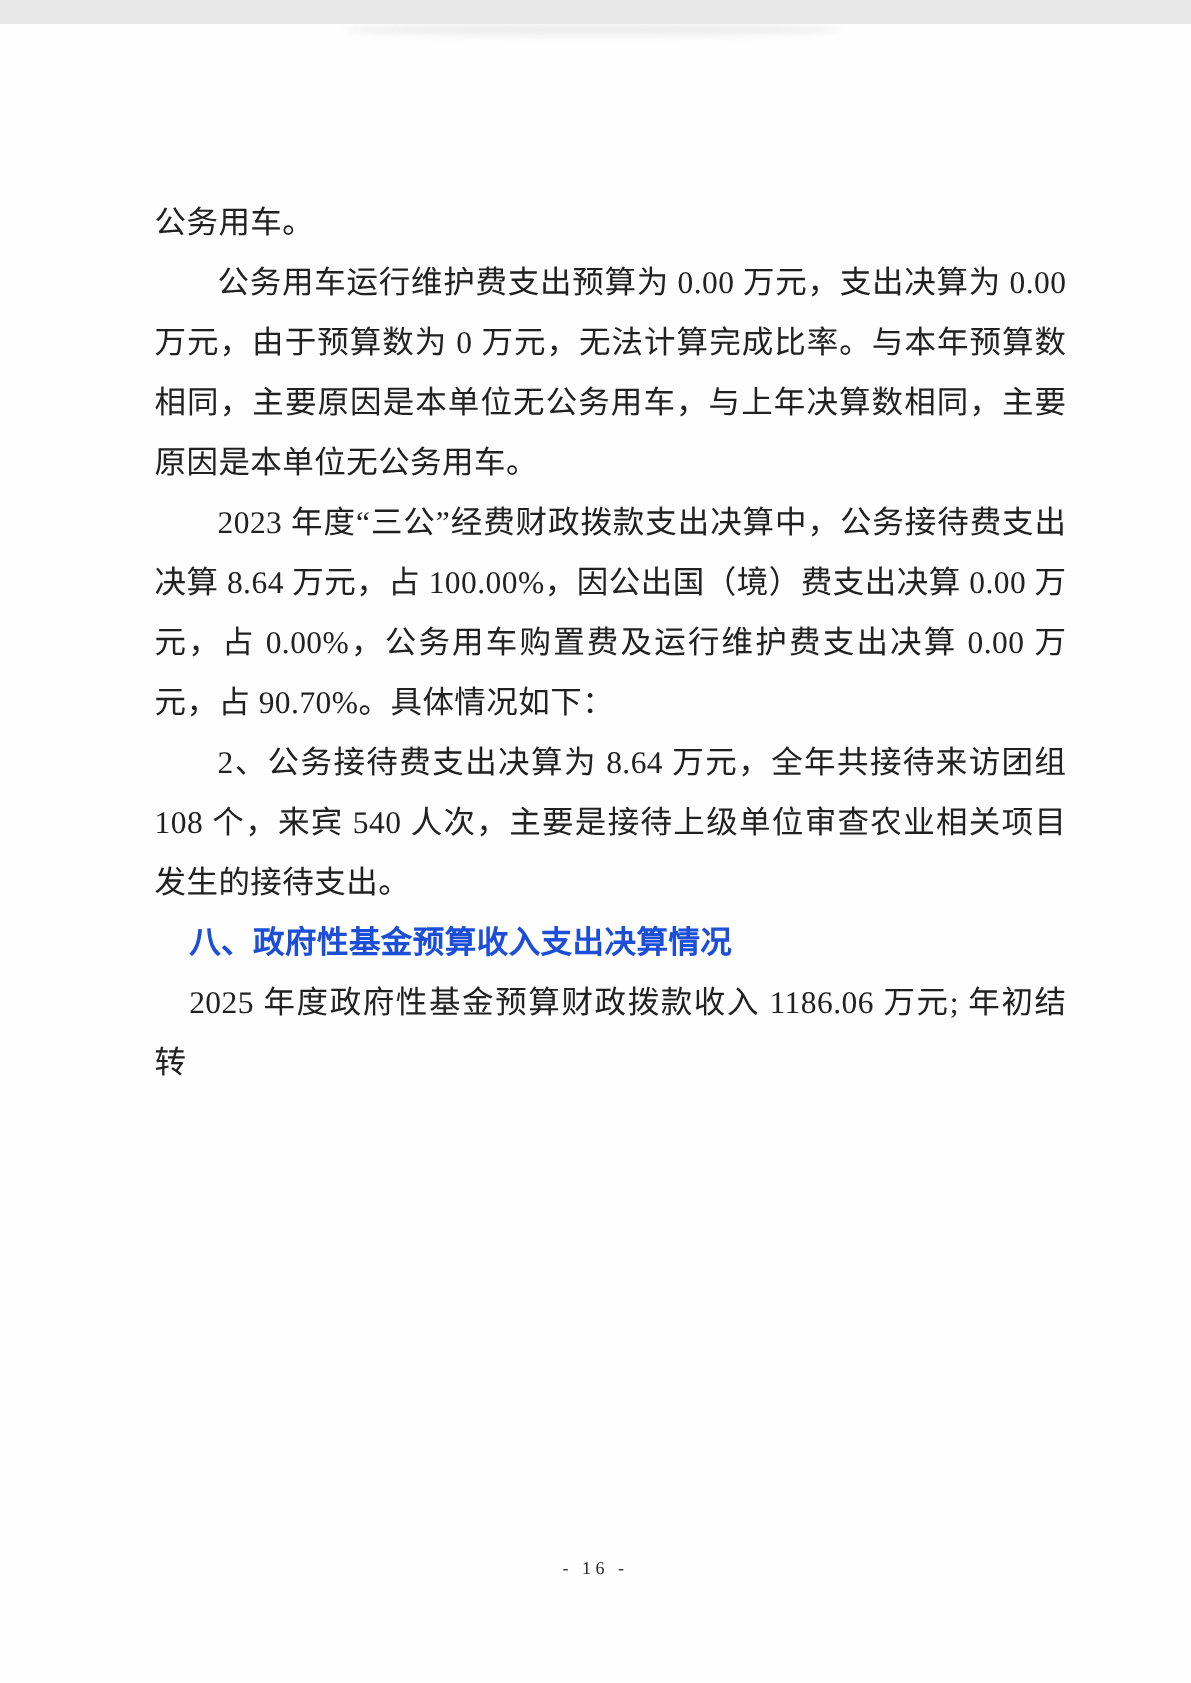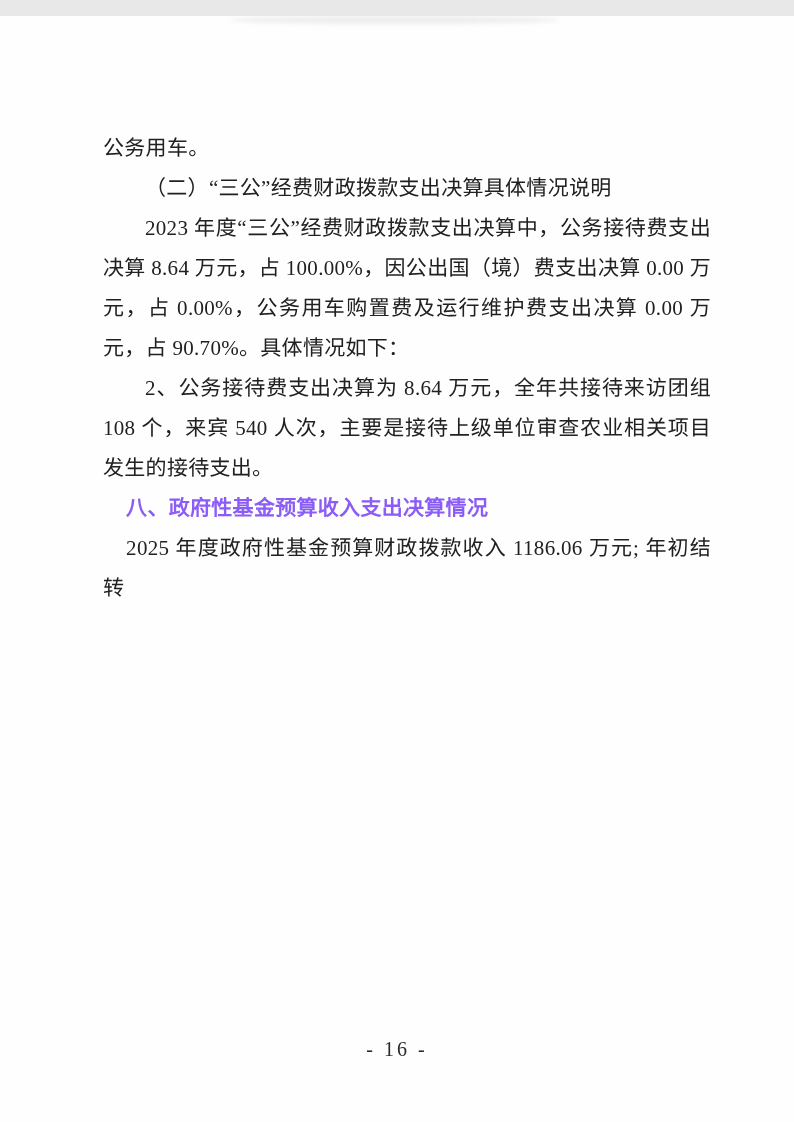--- a/index.html
+++ b/index.html
@@ -40,40 +40,40 @@
     line-height: 40px;
     text-align: justify;
     text-justify: inter-ideograph;
     letter-spacing: 0.3px;
     word-break: break-all;
   }
   .indent-2 { text-indent: 2em; }
   .indent-1 { text-indent: 1.1em; }
   .heading {
     font-weight: bold;
-    color: #8b5cf6;
+    color: #1d4ed8;
   }
   .page-num {
     position: absolute;
     left: 0;
     right: 0;
     top: 1022px;
     text-align: center;
-    font-size: 20px;
+    font-size: 12px;
     letter-spacing: 3px;
     color: #2a2a2a;
   }
 </style>
 </head>
 <body>
 
 <div class="sheet">
   <div class="smudge"></div>
   <main class="content" id="paragraph-container">
       <p>公务用车。</p>
-      <p class="indent-2">（二）“三公”经费财政拨款支出决算具体情况说明</p>
+      <p class="indent-2">公务用车运行维护费支出预算为 0.00 万元，支出决算为 0.00 万元，由于预算数为 0 万元，无法计算完成比率。与本年预算数相同，主要原因是本单位无公务用车，与上年决算数相同，主要原因是本单位无公务用车。</p>
       <p class="indent-2">2023 年度“三公”经费财政拨款支出决算中，公务接待费支出决算 8.64 万元，占 100.00%，因公出国（境）费支出决算 0.00 万元，占 0.00%，公务用车购置费及运行维护费支出决算 0.00 万元，占 90.70%。具体情况如下：</p>
       <p class="indent-2">2、公务接待费支出决算为 8.64 万元，全年共接待来访团组 108 个，来宾 540 人次，主要是接待上级单位审查农业相关项目发生的接待支出。</p>
       <p class="heading indent-1">八、政府性基金预算收入支出决算情况</p>
       <p class="indent-1">2025 年度政府性基金预算财政拨款收入 1186.06 万元; 年初结转</p>
     </main>
   <div class="page-num">- 16 -</div>
 </div>
 
 </body></html>

